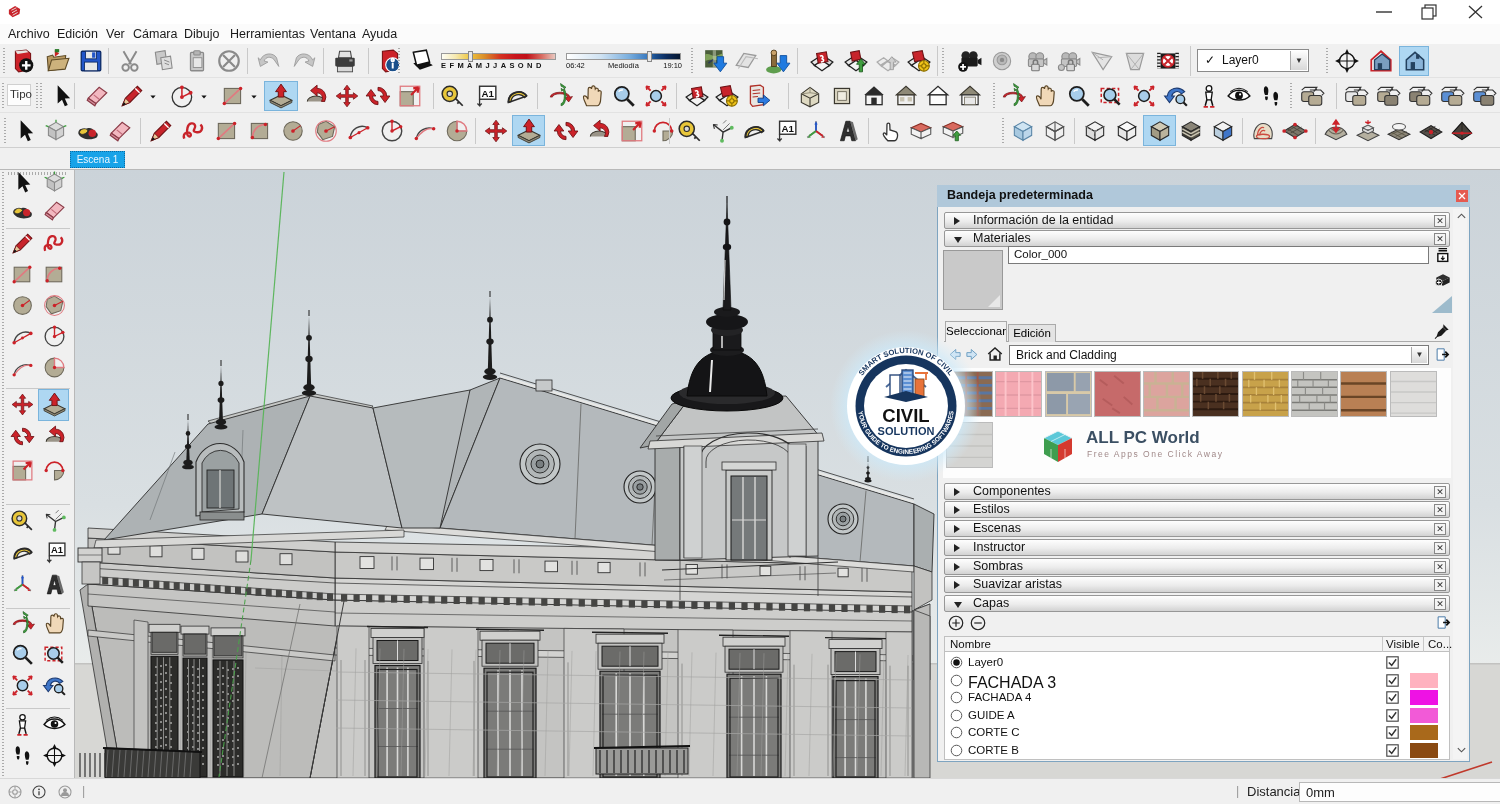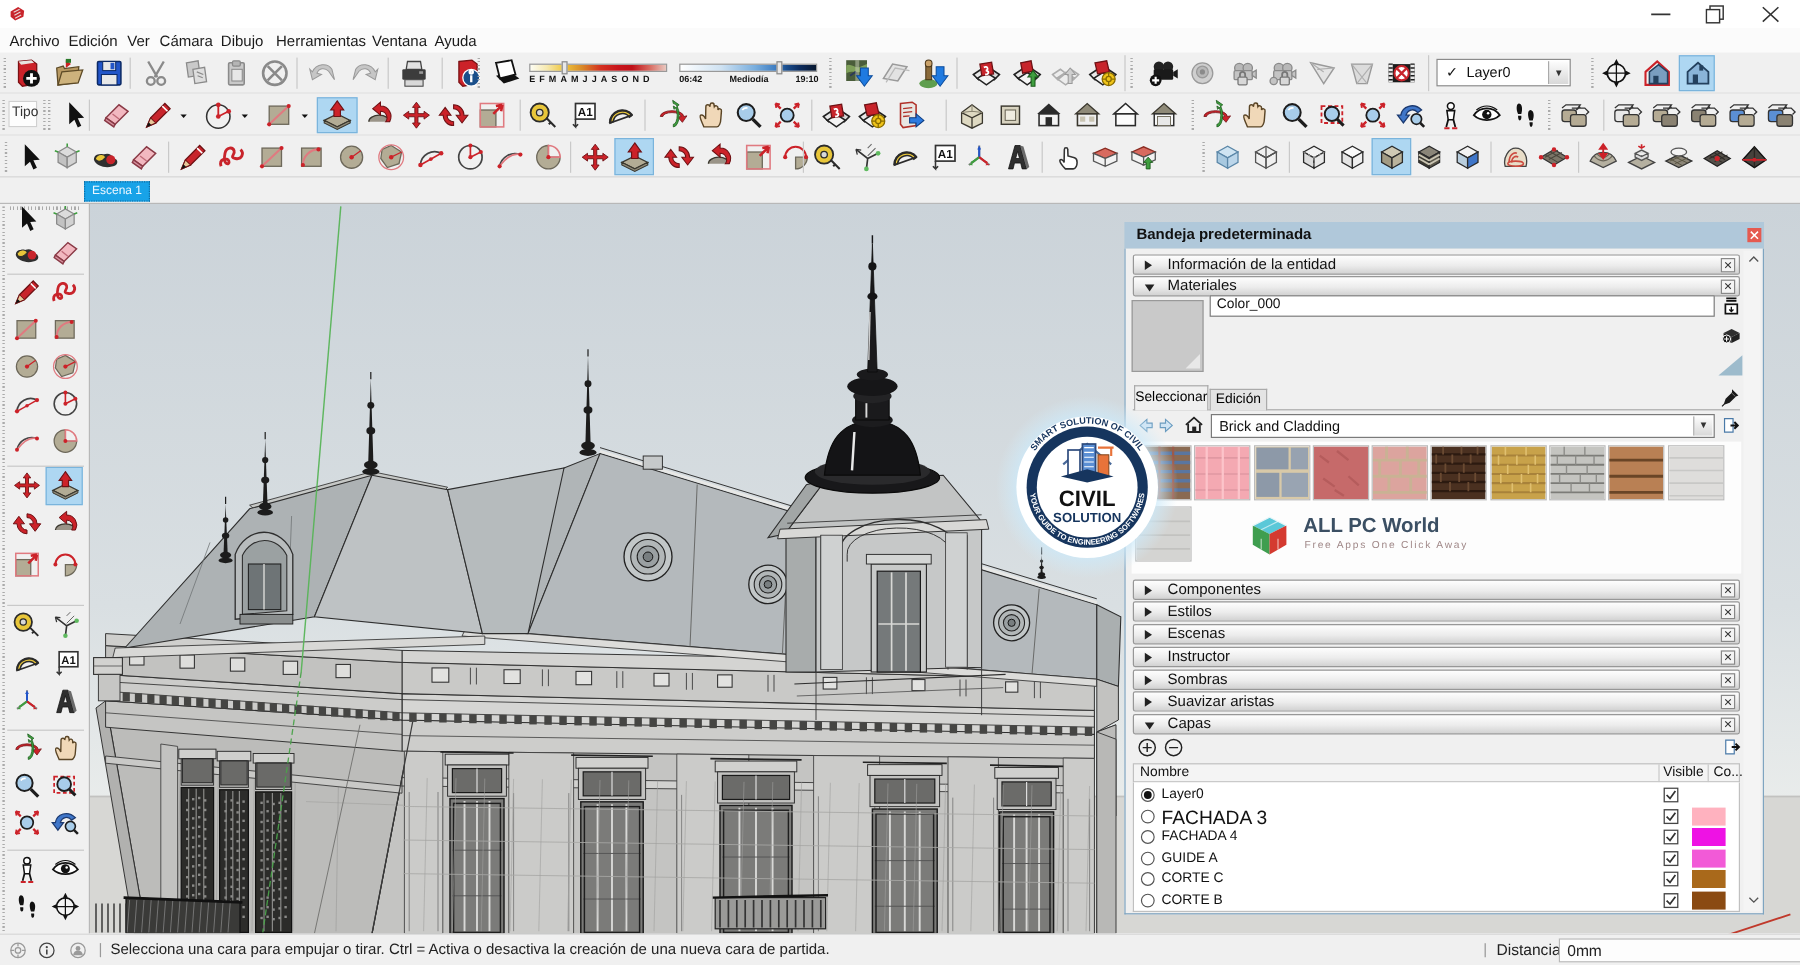--- a/index.html
+++ b/index.html
@@ -223,21 +223,21 @@
 <div class="dsep" style="left:942px;top:48px;height:26px"></div>
 <div class="dsep" style="left:1326px;top:48px;height:26px"></div>
 <div class="vsep" style="left:797px;top:48px;height:26px"></div>
 <div class="vsep" style="left:937px;top:46px;height:30px"></div>
 <div class="vsep" style="left:1190px;top:46px;height:30px"></div>
 <div style="position:absolute;left:441px;top:53px;width:115px;height:7px;border:1px solid #999;background:linear-gradient(90deg,#fdfdf4,#f6e9b0 12%,#eec53c 25%,#d98a28 38%,#d43020 52%,#c8141c 65%,#c01018 75%,#d86a60 88%,#e8c8c0)"></div>
 <div style="position:absolute;left:468px;top:51px;width:5px;height:11px;background:#e8e8e8;border:1px solid #888"></div>
 <div style="position:absolute;left:441px;top:61px;width:116px;height:8px;font-size:7.5px;font-weight:bold;color:#111;letter-spacing:3.4px;font-family:'Liberation Sans'">EFMAMJJASOND</div>
 <div style="position:absolute;left:566px;top:53px;width:115px;height:7px;border:1px solid #999;background:linear-gradient(90deg,#ffffff,#cfe2f2 30%,#79aede 55%,#3f7ec2 70%,#1a4e8e 78%,#0c2c5e 88%,#071830)"></div>
 <div style="position:absolute;left:647px;top:51px;width:5px;height:11px;background:#e8e8e8;border:1px solid #888"></div>
-<div style="position:absolute;left:566px;top:61px;width:118px;height:8px;font-size:7.5px;font-weight:bold;color:#111">06:42<span style="position:absolute;left:42px">Mediodía</span><span style="position:absolute;right:2px">19:10</span></div>
+<div style="position:absolute;left:566px;top:61px;width:118px;height:8px;font-size:7.5px;font-weight:normal;color:#111">06:42<span style="position:absolute;left:42px">Mediodía</span><span style="position:absolute;right:2px">19:10</span></div>
 <div style="position:absolute;left:1197px;top:49px;width:112px;height:23px;background:#fff;border:1px solid #8a8a8a;font-size:12px;color:#111;z-index:3">
     <span style="position:absolute;left:7px;top:3px">✓</span>
     <span style="position:absolute;left:24px;top:3px">Layer0</span>
     <span style="position:absolute;right:1px;top:1px;width:17px;height:19px;background:linear-gradient(#fdfdfd,#d8d8d8);border-left:1px solid #aaa;text-align:center;font-size:8px;color:#333;line-height:19px">▼</span>
   </div>
 <div class="tb" style="top:79px;height:34px;border-bottom:1px solid #e2e2e2"></div>
 <div style="position:absolute;left:7px;top:84px;width:24px;height:22px;background:#fdfdfd;border:1px solid #d0d0d0;font-size:11.5px;color:#333;padding:3px 16px 0 2px">Tipo</div>
 <div style="position:absolute;left:264px;top:81px;width:34px;height:30px;background:#aed7f2;border:1px solid #7ab4dc"></div>
 <svg style="position:absolute;left:268px;top:83px;" width="26" height="26" viewBox="0 0 24 24">
     <path d="M2 16 L12 11 L22 16 L12 21 Z" fill="#b3ac95" stroke="#3a372e" stroke-width="1"></path>
@@ -1657,16 +1657,15 @@
       <circle cx="12" cy="12" r="9" fill="none" stroke="#444" stroke-width="1.6"></circle>
       <circle cx="12" cy="8" r="1.4" fill="#444"></circle>
       <path d="M12 11 v6" stroke="#444" stroke-width="2"></path>
     </svg>
     <svg style="position:absolute;left:57px;top:5px;" width="16" height="16" viewBox="0 0 24 24">
       <circle cx="12" cy="12" r="9" fill="none" stroke="#9a9a9a" stroke-width="1.6"></circle>
       <circle cx="12" cy="9.5" r="3" fill="#9a9a9a"></circle>
       <path d="M6 18 a6 6 0 0 1 12 0" fill="#9a9a9a"></path>
     </svg>
     <span style="position:absolute;left:82px;top:5px;color:#999">|</span>
-    <span style="position:absolute;left:92px;top:5px">Selecciona una cara para empujar o tirar. Ctrl = Activa o desactiva la creación de una nueva cara de partida.</span>
     <span style="position:absolute;left:1236px;top:5px;color:#999">|</span>
     <span style="position:absolute;left:1247px;top:5px;font-size:13px">Distancia</span>
     <div style="position:absolute;left:1299px;top:3px;width:232px;height:20px;background:#fdfdfd;border:1px solid #b8b8b8;font-size:13px;padding:2px 0 0 6px">0mm</div>
   </div>
 </body></html>

